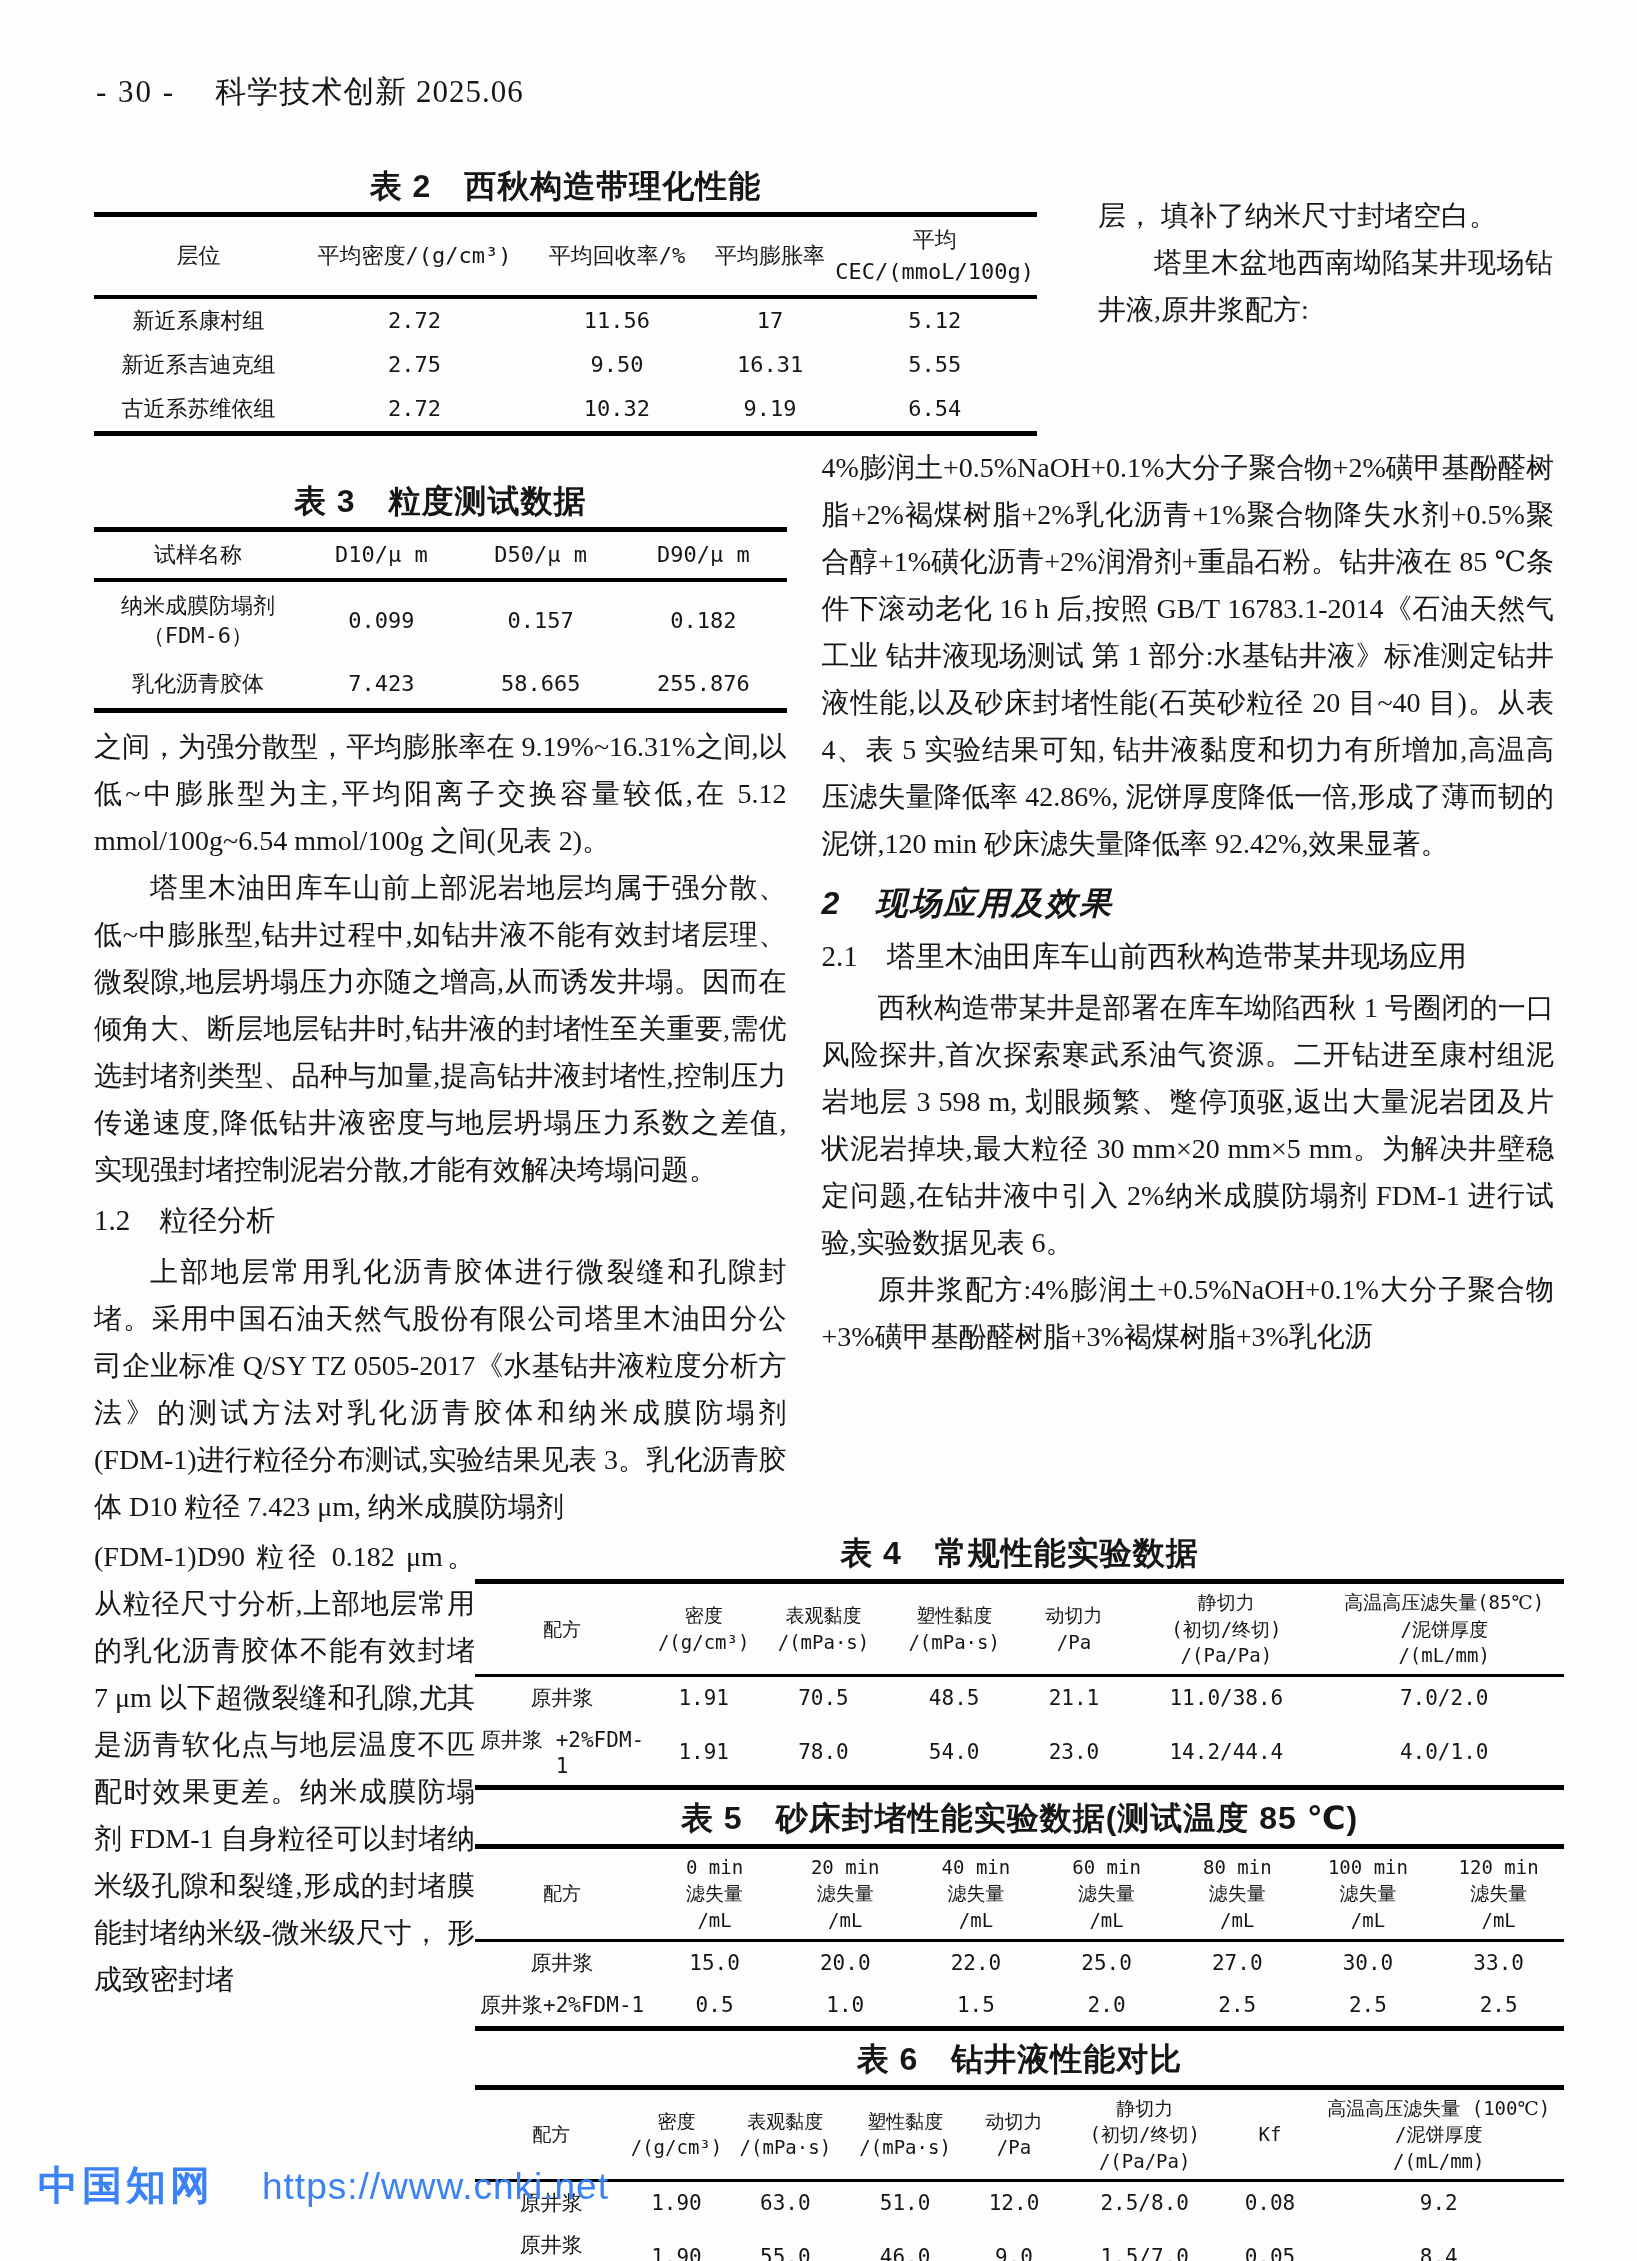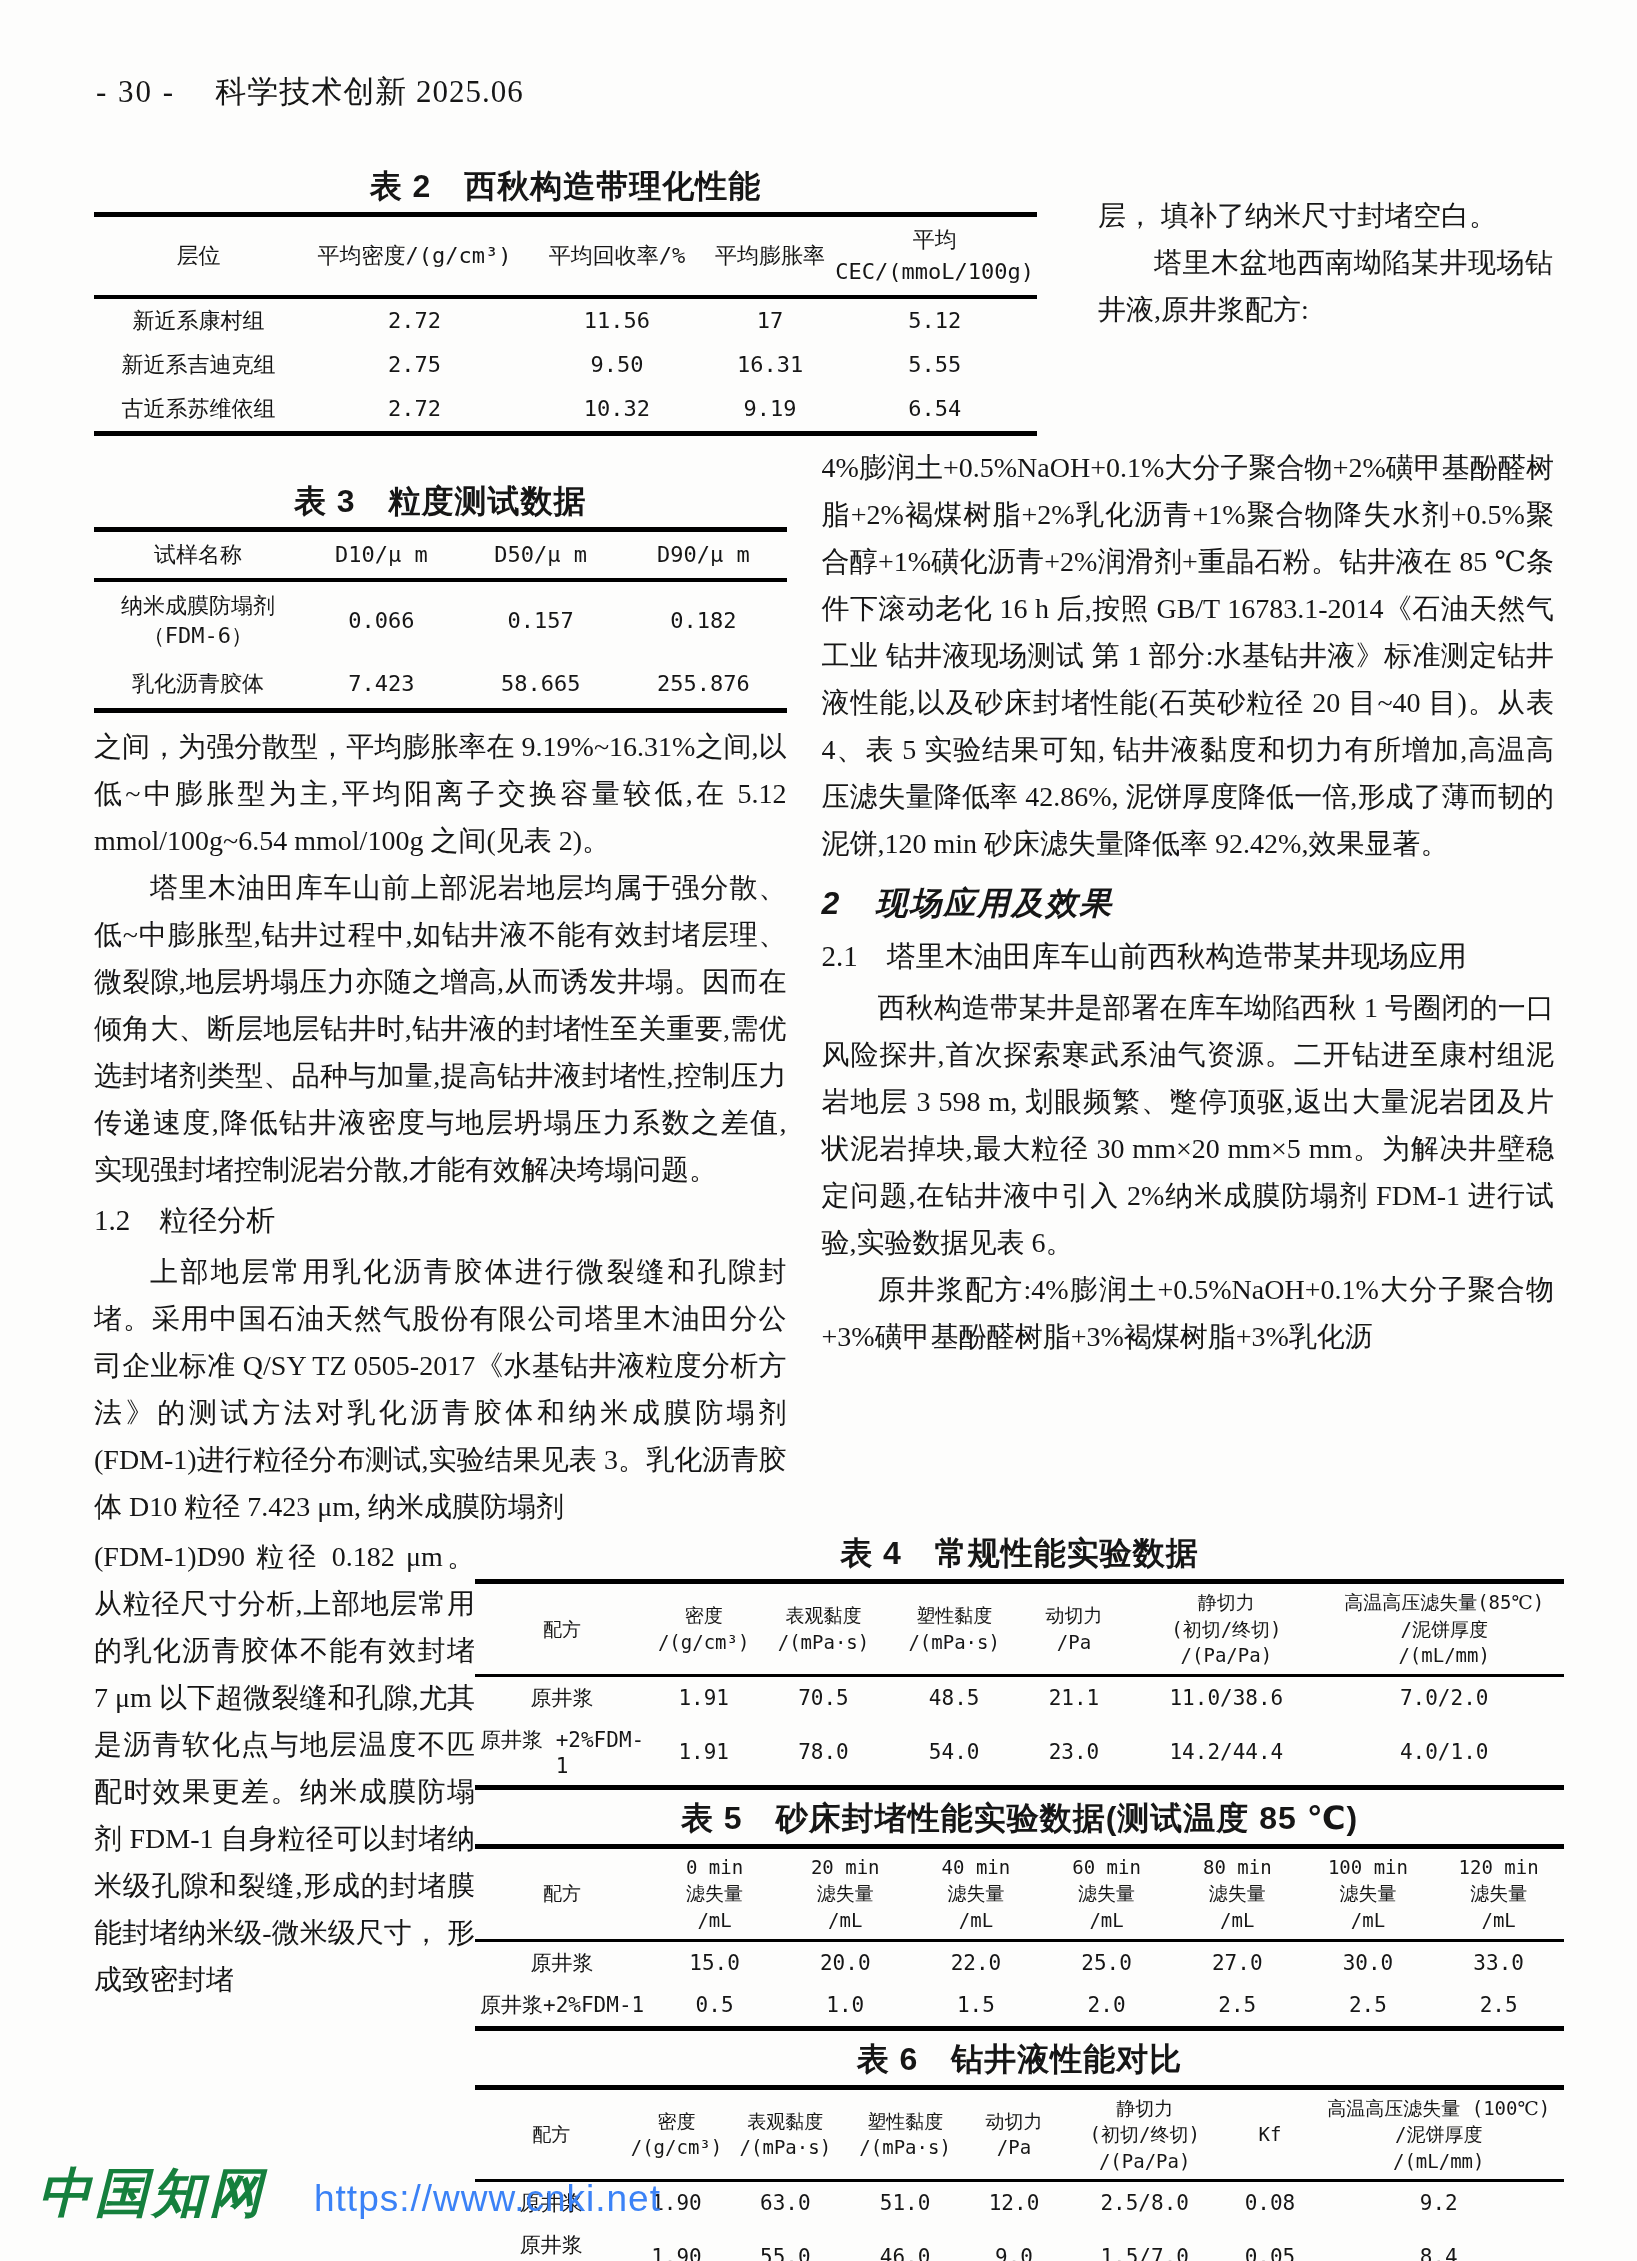--- a/index.html
+++ b/index.html
@@ -94,21 +94,21 @@
   .t4 td,.t5 td,.t6 td{font-size:21px;padding:7px 2px;}
   .t4,.t5,.t6{border-top:4px solid #000;border-bottom:4px solid #000;}
   .c-right .table-block{margin-bottom:12px;}
   
   .page-footer{
     position:absolute;top:2158px;left:38px;
     display:flex;align-items:baseline;gap:48px;
   }
   .cnki-brand{
     font-family:"Liberation Sans","DejaVu Sans",sans-serif;
-    font-weight:700;font-size:53px;color:#15803d;letter-spacing:4px;font-style:italic;
+    font-weight:700;font-size:40px;color:#3b82f6;letter-spacing:4px;
   }
   .cnki-url{
     font-family:"Liberation Sans","DejaVu Sans",sans-serif;
     font-size:37px;color:#3b82f6;letter-spacing:1px;
   }
 </style>
 </head>
 <body>
 
 <div class="page">
@@ -174,21 +174,21 @@
                 <th>试样名称</th>
                 <th>D10/μ m</th>
                 <th>D50/μ m</th>
                 <th>D90/μ m</th>
               </tr>
             </thead>
             <tbody>
               <tr>
                 <td>纳米成膜防塌剂
 （FDM-6）</td>
-                <td>0.066</td>
+                <td>0.099</td>
                 <td>0.157</td>
                 <td>0.182</td>
               </tr>
               <tr>
                 <td>乳化沥青胶体</td>
                 <td>7.423</td>
                 <td>58.665</td>
                 <td>255.876</td>
               </tr>
             </tbody>

